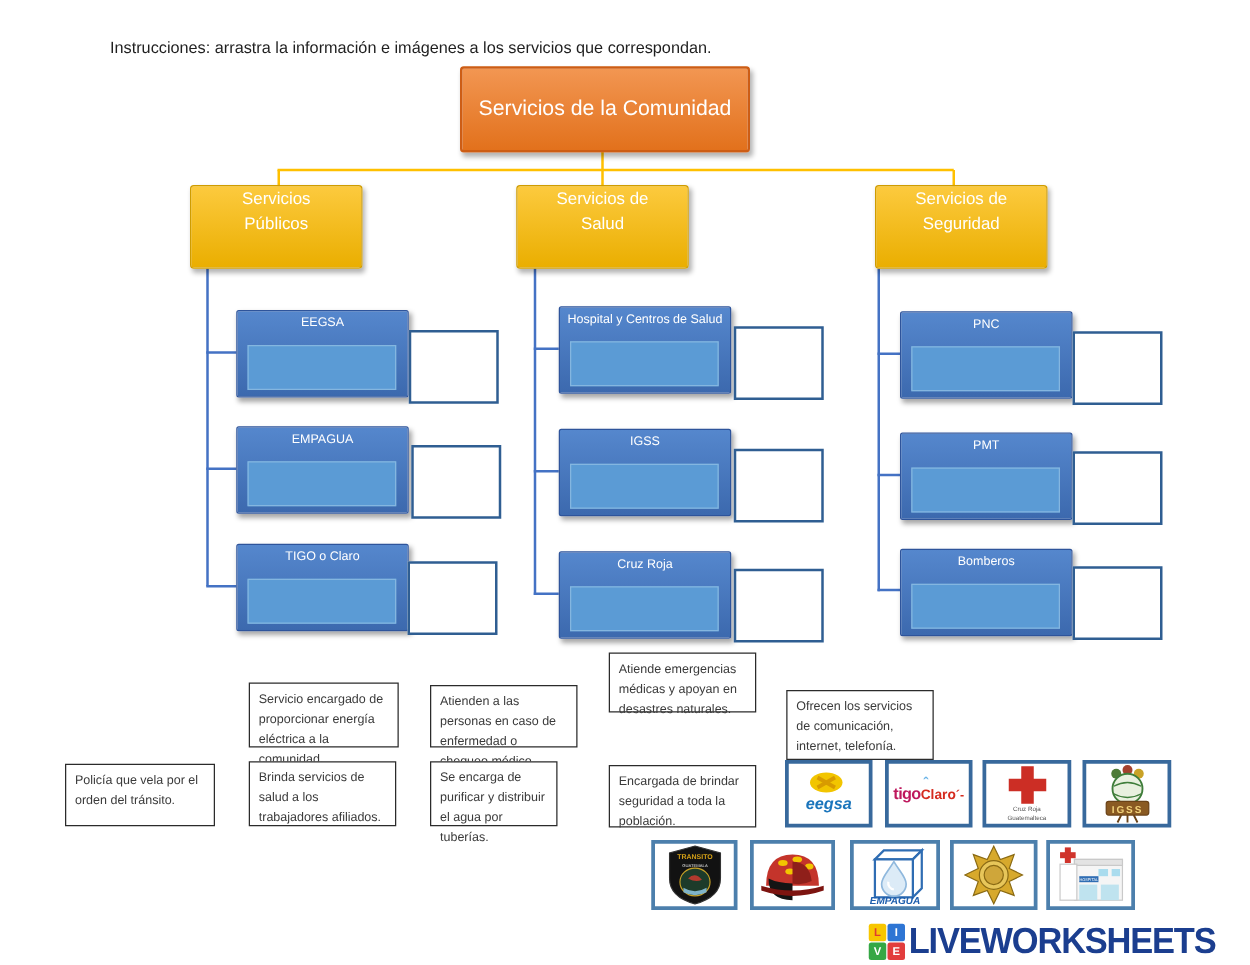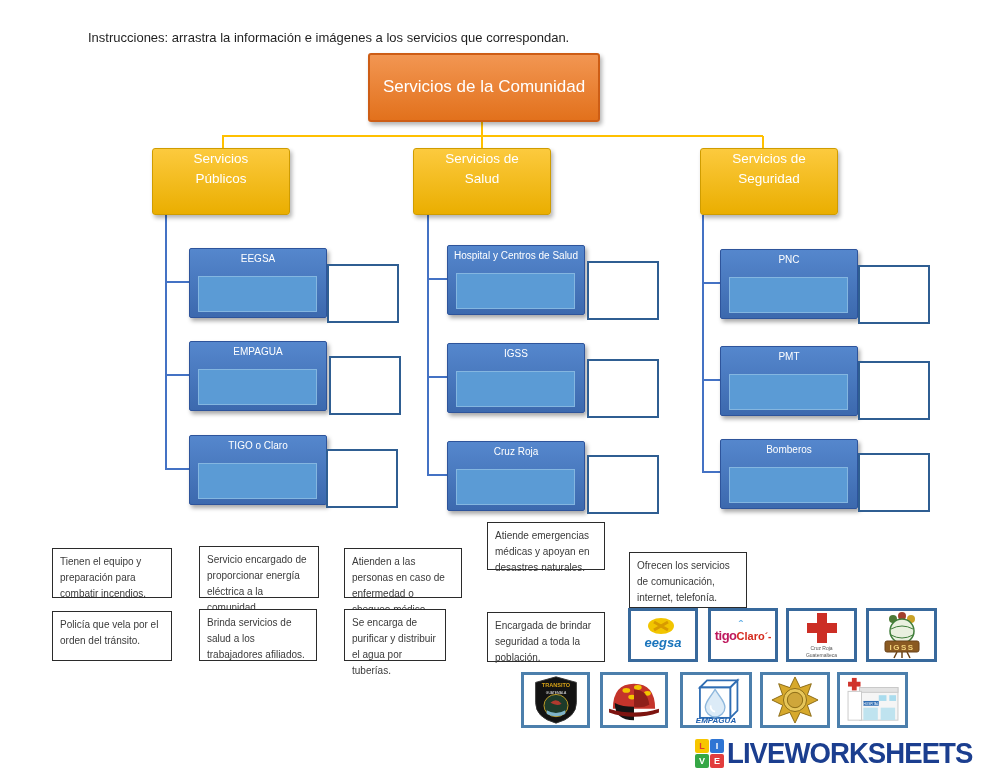--- a/index.html
+++ b/index.html
@@ -149,21 +149,20 @@
     <div class="service-drop"></div>
   </div>
   <div class="img-drop" style="left:858px;top:361px;"></div>
 
   <div class="service" style="left:720px;top:439px;">
     <div class="service-title">Bomberos</div>
     <div class="service-drop"></div>
   </div>
   <div class="img-drop" style="left:858px;top:453px;"></div>
 
-  <div class="card" style="left:52px;top:548px;width:120px;height:50px;">Tienen el equipo y preparación para combatir incendios.</div>
   <div class="card" style="left:199px;top:546px;width:120px;height:52px;">Servicio encargado de proporcionar energía eléctrica a la comunidad.</div>
   <div class="card" style="left:344px;top:548px;width:118px;height:50px;">Atienden a las personas en caso de enfermedad o chequeo médico.</div>
   <div class="card" style="left:487px;top:522px;width:118px;height:48px;">Atiende emergencias médicas y apoyan en desastres naturales.</div>
   <div class="card" style="left:629px;top:552px;width:118px;height:56px;">Ofrecen los servicios de comunicación, internet, telefonía.</div>
 
   <div class="card" style="left:52px;top:611px;width:120px;height:50px;">Policía que vela por el orden del tránsito.</div>
   <div class="card" style="left:199px;top:609px;width:118px;height:52px;">Brinda servicios de salud a los trabajadores afiliados.</div>
   <div class="card" style="left:344px;top:609px;width:102px;height:52px;">Se encarga de purificar y distribuir el agua por tuberías.</div>
   <div class="card" style="left:487px;top:612px;width:118px;height:50px;">Encargada de brindar seguridad a toda la población.</div>
 

